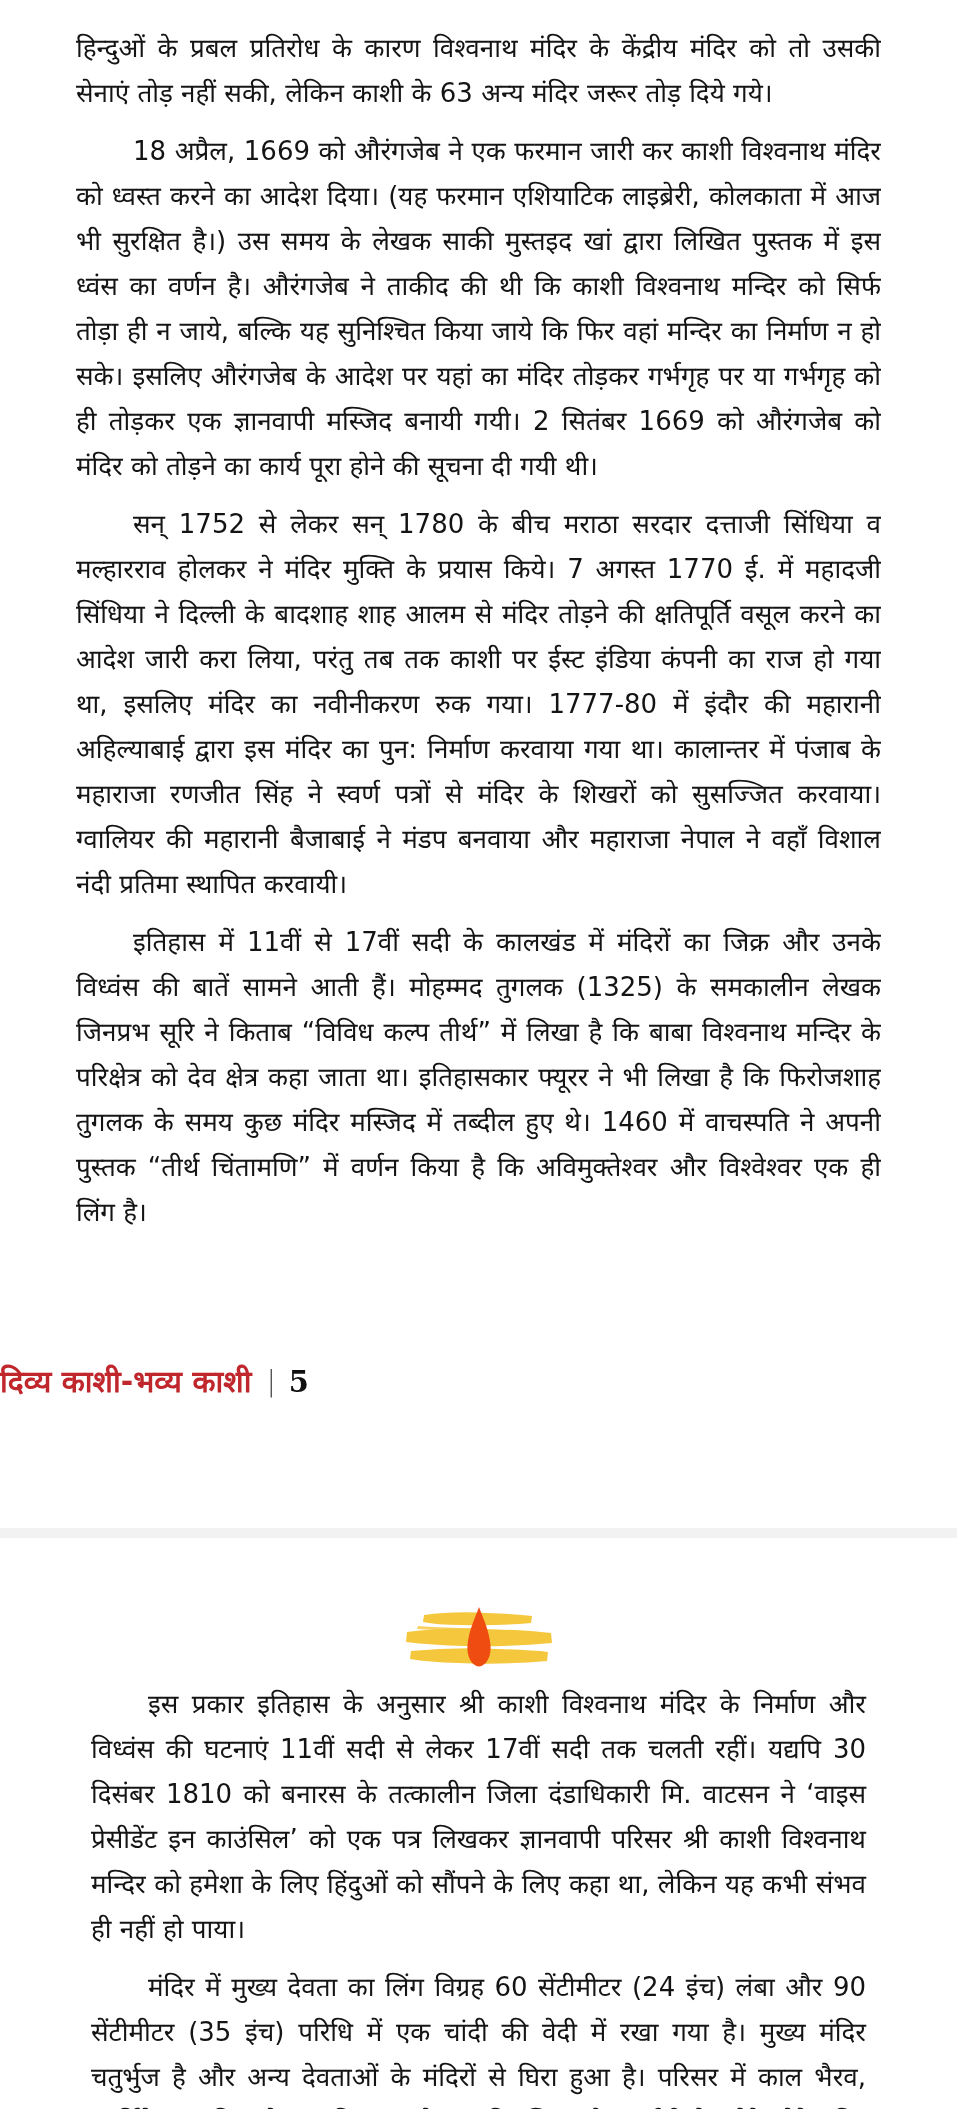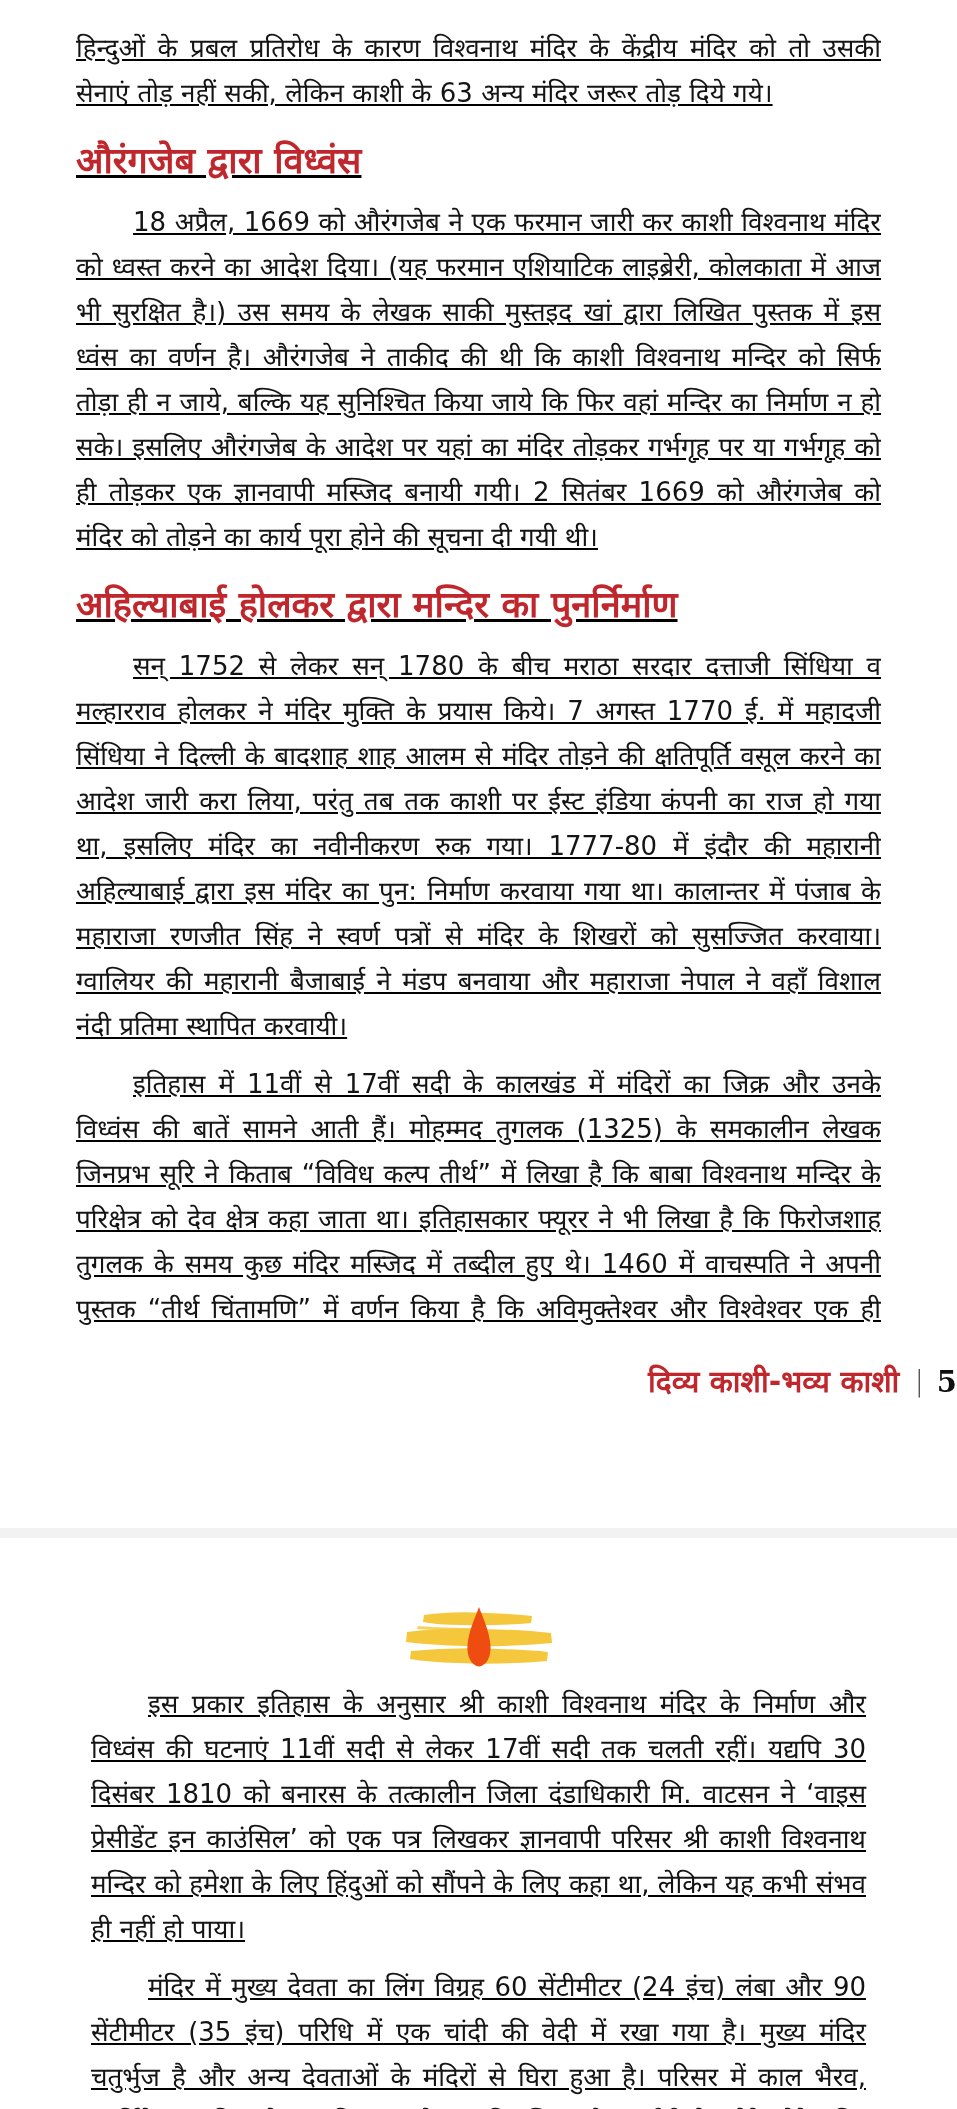--- a/index.html
+++ b/index.html
@@ -18,21 +18,20 @@
     width:957px;
     background:var(--page_background);
     font-family:"DejaVu Sans", sans-serif;
     -webkit-font-smoothing:antialiased;
   }
   .doc{
     width:957px;
     height:2109px;
     overflow:hidden;
     background:var(--page_background);
-    text-decoration:underline;
   }
   
   .page1{
     position:relative;
     height:1528px;
     padding:26px 76px 0 76px;
     background:var(--page_background);
   }
   .page1 .content{
     max-height:1300px;
@@ -52,21 +51,21 @@
     font-size:36px;
     line-height:46px;
     font-weight:bold;
     color:var(--heading_red);
     letter-spacing:0px;
   }
   .page-footer{
     position:absolute;
     left:0; right:0;
     top:1360px;
-    text-align:right;
+    text-align:left;
     white-space:nowrap;
   }
   .footer-title{
     color:var(--heading_red);
     font-weight:bold;
     font-size:30px;
   }
   .footer-sep{
     color:var(--footer_separator);
     font-size:28px;
@@ -104,25 +103,23 @@
 </head>
 <body>
 
 <div class="doc">
 
   <section class="page1">
     <div class="content">
 
       <p class="body-para continuation">हिन्दुओं के प्रबल प्रतिरोध के कारण विश्वनाथ मंदिर के केंद्रीय मंदिर को तो उसकी सेनाएं तोड़ नहीं सकी, लेकिन काशी के 63 अन्य मंदिर जरूर तोड़ दिये गये।</p>
 
-      <h2 class="section-heading">औरंगजेब द्वारा विध्वंस</h2>
 
       <p class="body-para">18 अप्रैल, 1669 को औरंगजेब ने एक फरमान जारी कर काशी विश्वनाथ मंदिर को ध्वस्त करने का आदेश दिया। (यह फरमान एशियाटिक लाइब्रेरी, कोलकाता में आज भी सुरक्षित है।) उस समय के लेखक साकी मुस्तइद खां द्वारा लिखित पुस्तक में इस ध्वंस का वर्णन है। औरंगजेब ने ताकीद की थी कि काशी विश्वनाथ मन्दिर को सिर्फ तोड़ा ही न जाये, बल्कि यह सुनिश्चित किया जाये कि फिर वहां मन्दिर का निर्माण न हो सके। इसलिए औरंगजेब के आदेश पर यहां का मंदिर तोड़कर गर्भगृह पर या गर्भगृह को ही तोड़कर एक ज्ञानवापी मस्जिद बनायी गयी। 2 सितंबर 1669 को औरंगजेब को मंदिर को तोड़ने का कार्य पूरा होने की सूचना दी गयी थी।</p>
 
-      <h2 class="section-heading">अहिल्याबाई होलकर द्वारा मन्दिर का पुनर्निर्माण</h2>
 
       <p class="body-para">सन् 1752 से लेकर सन् 1780 के बीच मराठा सरदार दत्ताजी सिंधिया व मल्हारराव होलकर ने मंदिर मुक्ति के प्रयास किये। 7 अगस्त 1770 ई. में महादजी सिंधिया ने दिल्ली के बादशाह शाह आलम से मंदिर तोड़ने की क्षतिपूर्ति वसूल करने का आदेश जारी करा लिया, परंतु तब तक काशी पर ईस्ट इंडिया कंपनी का राज हो गया था, इसलिए मंदिर का नवीनीकरण रुक गया। 1777-80 में इंदौर की महारानी अहिल्याबाई द्वारा इस मंदिर का पुन: निर्माण करवाया गया था। कालान्तर में पंजाब के महाराजा रणजीत सिंह ने स्वर्ण पत्रों से मंदिर के शिखरों को सुसज्जित करवाया। ग्वालियर की महारानी बैजाबाई ने मंडप बनवाया और महाराजा नेपाल ने वहाँ विशाल नंदी प्रतिमा स्थापित करवायी।</p>
 
       <p class="body-para">इतिहास में 11वीं से 17वीं सदी के कालखंड में मंदिरों का जिक्र और उनके विध्वंस की बातें सामने आती हैं। मोहम्मद तुगलक (1325) के समकालीन लेखक जिनप्रभ सूरि ने किताब “विविध कल्प तीर्थ” में लिखा है कि बाबा विश्वनाथ मन्दिर के परिक्षेत्र को देव क्षेत्र कहा जाता था। इतिहासकार फ्यूरर ने भी लिखा है कि फिरोजशाह तुगलक के समय कुछ मंदिर मस्जिद में तब्दील हुए थे। 1460 में वाचस्पति ने अपनी पुस्तक “तीर्थ चिंतामणि” में वर्णन किया है कि अविमुक्तेश्वर और विश्वेश्वर एक ही लिंग है।</p>
     </div>
 
     <div class="page-footer">
       <span class="footer-title">दिव्य काशी-भव्य काशी</span><span class="footer-sep">|</span><span class="footer-num">5</span>
     </div>
   </section>

